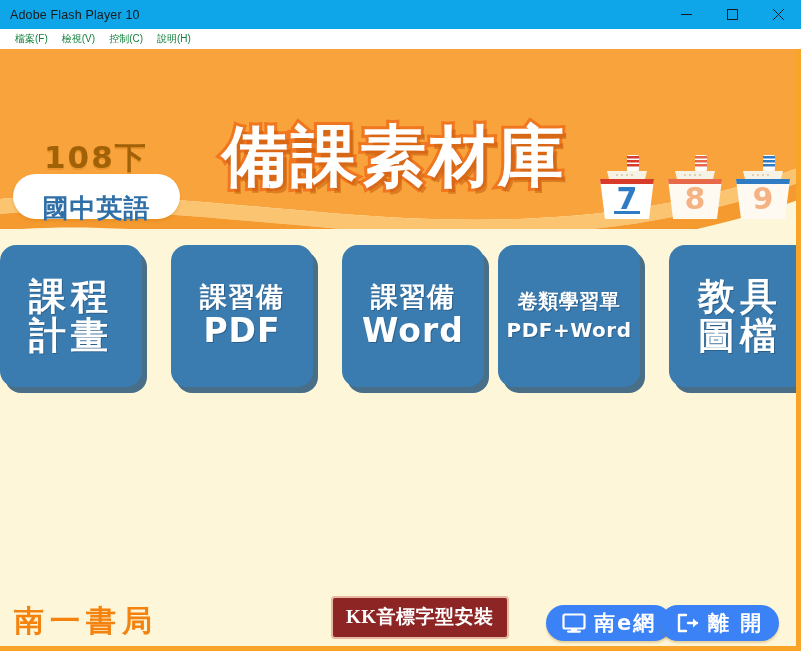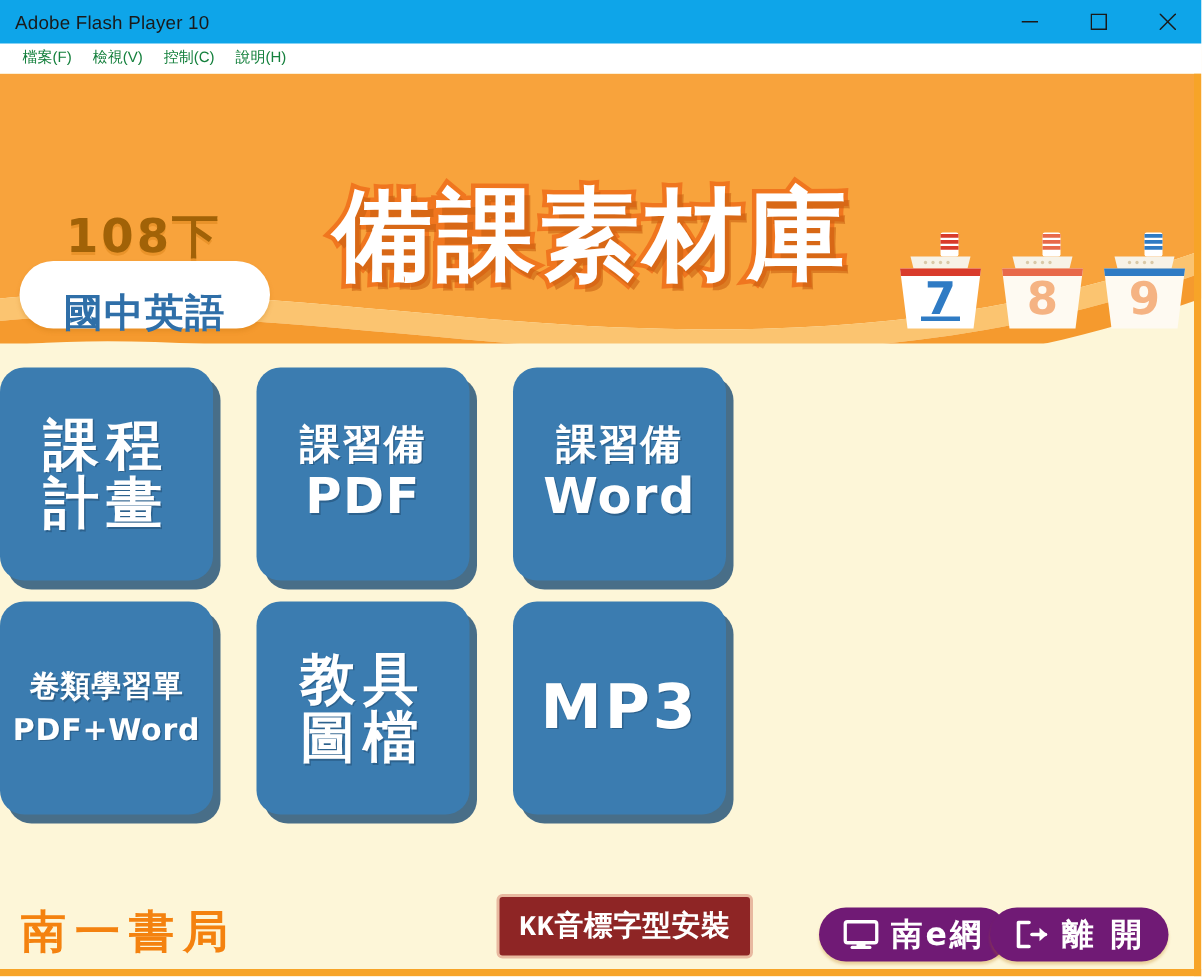--- a/index.html
+++ b/index.html
@@ -98,21 +98,21 @@
   }
 
   
   .tabs { position:absolute; left:597px; top:104px; display:flex; gap:8px; z-index:7; }
   .boat { position:relative; width:60px; height:68px; }
   .boat svg { display:block; }
 
   
   .grid {
     position:absolute; left:0; top:196px; width:680px;
-    display:flex; flex-direction:column; align-items:flex-start;
+    display:flex; flex-direction:row; align-items:flex-start;
     gap:14px; z-index:10;
   }
   .grid-row { display:flex; gap:29px; }
   .tile {
     width:142px; height:142px;
     background:#3b7cb0;
     border-radius:16px;
     display:flex; flex-direction:column;
     align-items:center; justify-content:center;
     box-shadow:5px 6px 0 rgba(40,86,122,.85);
@@ -145,27 +145,27 @@
     white-space:nowrap;
   }
   .kk-btn {
     position:absolute; left:331px; bottom:12px;
     padding:6px 13px 7px;
     background:#8e2525;
     border:2px solid #e8b9a0;
     border-radius:4px;
     color:#ffffff; font-size:19px; font-weight:bold;
     letter-spacing:.5px; white-space:nowrap;
-    font-family:Liberation Mono, monospace;
+    font-family:Liberation Serif, serif;
     cursor:pointer;
   }
   .pill-btn {
     position:absolute; bottom:10px;
     height:36px; padding:0 16px;
-    background:#701a75; border-radius:19px;
+    background:#3b82f6; border-radius:19px;
     display:flex; align-items:center; gap:8px;
     color:#ffffff; font-size:21px; font-weight:bold;
     letter-spacing:2px; white-space:nowrap;
     box-shadow:0 2px 2px rgba(190,120,10,.3);
     font-family:"DejaVu Sans","Liberation Sans",sans-serif;
     cursor:pointer;
   }
   .pill-btn .pb-ico { display:flex; align-items:center; }
   .pill-nan { left:546px; }
   .pill-exit { left:660px; }

